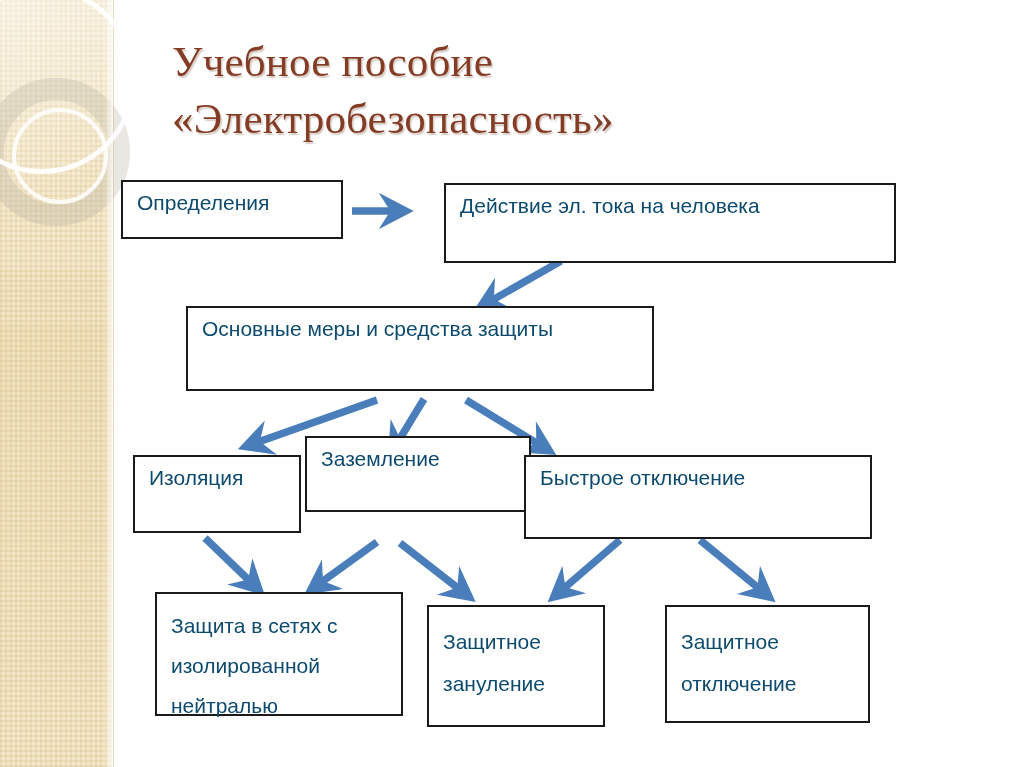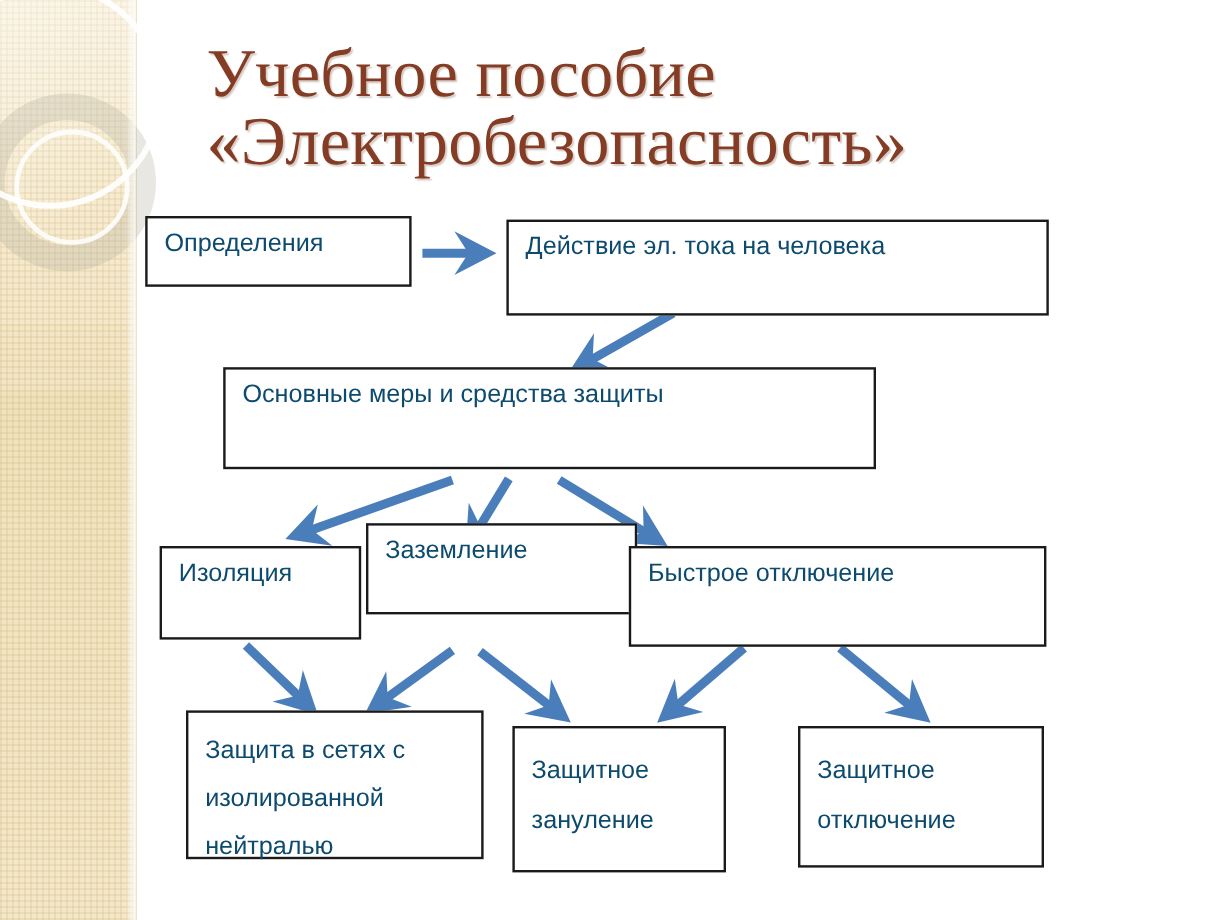--- a/index.html
+++ b/index.html
@@ -41,42 +41,42 @@
   }
   .sb-edge{
     position:absolute;left:104px;top:0;width:9px;height:767px;
     background:linear-gradient(90deg, rgba(255,255,255,0) 0%, rgba(255,255,255,.85) 100%);
   }
 
   
   .title{
     position:absolute;left:172px;top:33px;width:720px;
     font-family:"Liberation Serif", serif;
-    font-size:57px;line-height:57px;
+    font-size:43px;line-height:57px;
     color:#843c24;
     letter-spacing:.2px;
     text-shadow:1.5px 1.5px 1.2px rgba(120,80,60,.30);
     white-space:pre-line;
   }
 
   
   .box{
     position:absolute;box-sizing:border-box;
     background:#ffffff;
     border:2px solid #1a1a1a;
     color:#0c4a6e;
     font-family:"Liberation Sans", sans-serif;
     font-size:21px;
     line-height:24px;
     padding:9px 0 0 14px;
     white-space:pre-line;
   }
   .b-definitions{left:121px;top:180px;width:222px;height:59px;}
-  .b-action     {left:422px;top:183px;width:452px;height:80px;}
-  .b-measures   {left:186px;top:306px;width:544px;height:85px;}
+  .b-action     {left:444px;top:183px;width:452px;height:80px;}
+  .b-measures   {left:186px;top:306px;width:468px;height:85px;}
   .b-isolation  {left:120px;top:455px;width:168px;height:78px;margin-left:13px;}
   .b-grounding  {left:305px;top:436px;width:226px;height:76px;}
   .b-fastoff    {left:524px;top:455px;width:348px;height:84px;}
   .b-neutral    {left:155px;top:592px;width:248px;height:124px;line-height:40px;padding-top:12px;}
   .b-zeroing    {left:427px;top:605px;width:178px;height:122px;line-height:42px;padding-top:14px;}
   .b-shutdown   {left:665px;top:605px;width:205px;height:118px;line-height:42px;padding-top:14px;}
 
   .arrows{position:absolute;left:0;top:0;width:1024px;height:767px;pointer-events:none;}
 </style>
 </head>

